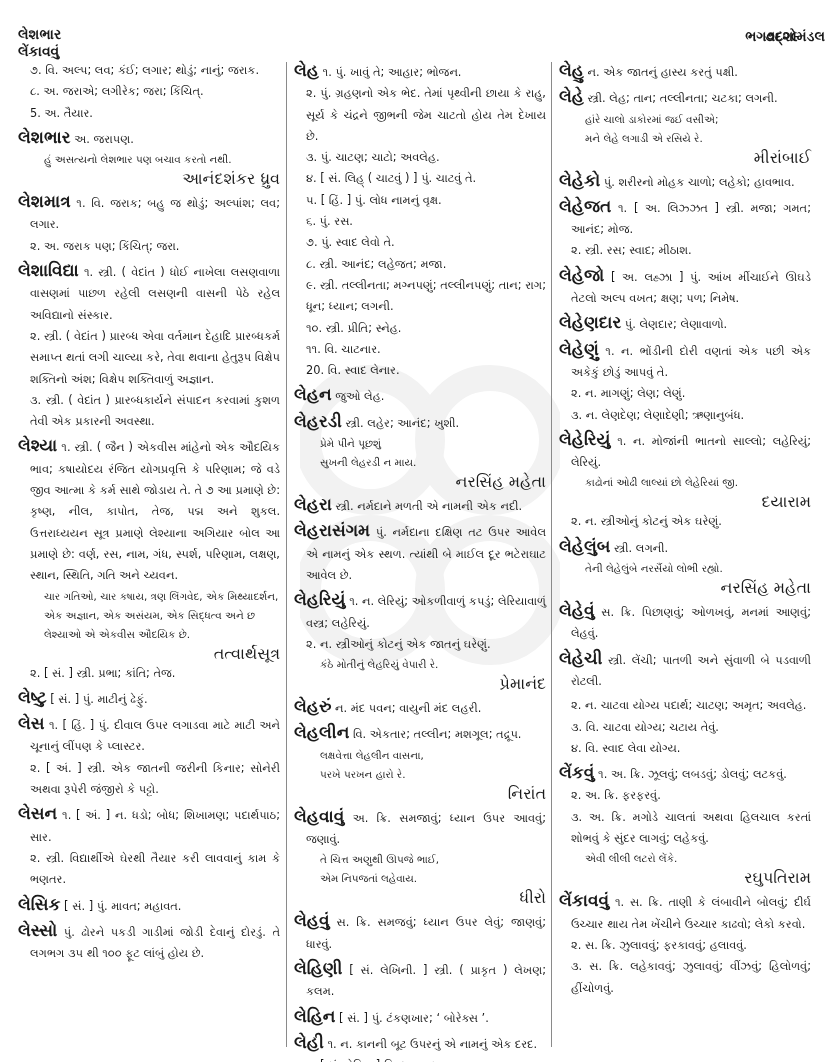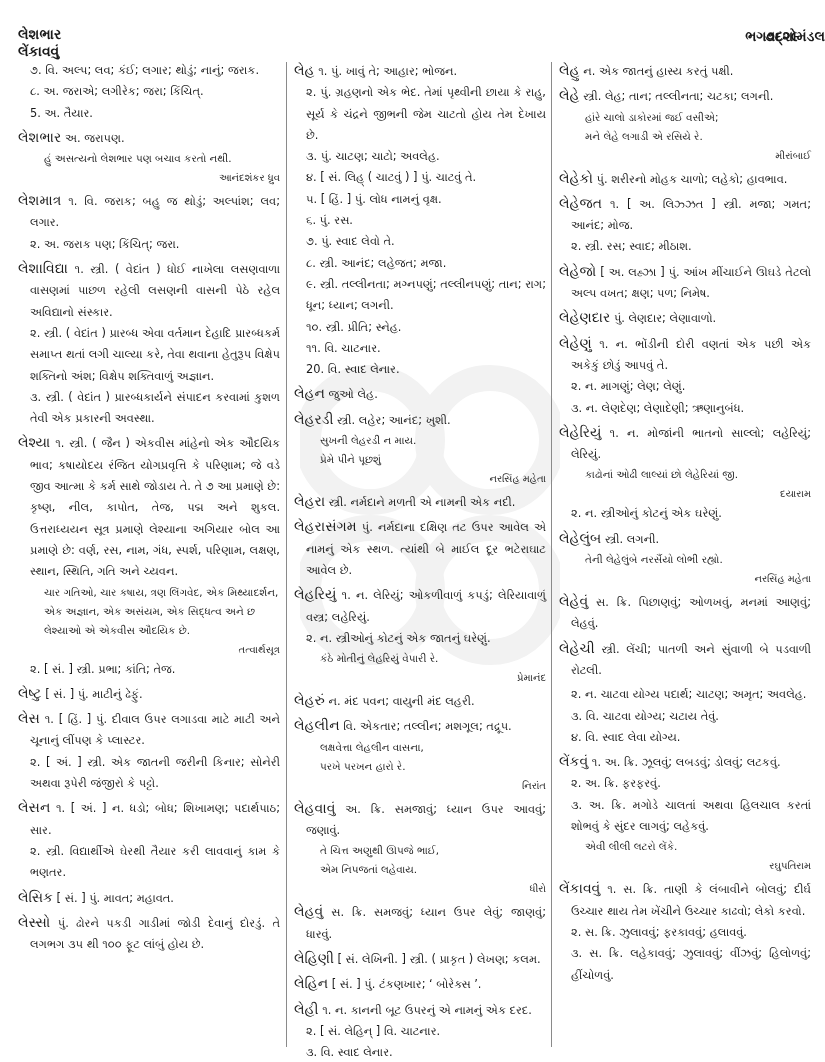--- a/index.html
+++ b/index.html
@@ -21,23 +21,23 @@
   .col1 { left: 18px; width: 262px; }
   .col2 { left: 294px; width: 252px; }
   .col3 { left: 559px; width: 252px; }
   .rule { position: absolute; top: 62px; width: 1px; height: 985px; background: #8a8a8a; }
   .rule1 { left: 286px; }
   .rule2 { left: 551px; }
 
   .entry { margin: 0 0 3px 0; }
   .line { display: block; white-space: normal; text-align: justify; padding-left: 12px; text-indent: -12px; }
   .sub { padding-left: 12px; text-indent: 0; }
-  .hw { font-weight: normal; font-size: 14px; }
+  .hw { font-weight: bold; font-size: 17px; }
   .quote { display: block; font-size: 10.4px; padding-left: 26px; line-height: 19px; }
-  .author { display: block; text-align: right; font-size: 10px; line-height: 19px; }
+  .author { display: block; text-align: right; font-size: 16px; line-height: 19px; }
 </style>
 </head>
 <body>
 
 <svg class="watermark" viewBox="0 0 260 360">
   <circle cx="70" cy="110" r="62" fill="none" stroke="#f2f2f2" stroke-width="26"></circle>
   <circle cx="190" cy="110" r="62" fill="none" stroke="#f2f2f2" stroke-width="26"></circle>
   <circle cx="70" cy="260" r="62" fill="none" stroke="#f2f2f2" stroke-width="26"></circle>
   <circle cx="190" cy="260" r="62" fill="none" stroke="#f2f2f2" stroke-width="26"></circle>
 </svg>
@@ -111,22 +111,22 @@
       <span class="line sub"><span>૯. સ્ત્રી. તલ્લીનતા; મગ્નપણું; તલ્લીનપણું; તાન; રાગ; ધૂન; ધ્યાન; લગની.</span></span>
       <span class="line sub"><span>૧૦. સ્ત્રી. પ્રીતિ; સ્નેહ.</span></span>
       <span class="line sub"><span>૧૧. વિ. ચાટનાર.</span></span>
       <span class="line sub"><span>20. વિ. સ્વાદ લેનાર.</span></span>
     </div>
     <div class="entry">
       <span class="line"><span class="hw">લેહન</span> <span>જુઓ લેહ.</span></span>
     </div>
     <div class="entry">
       <span class="line"><span class="hw">લેહરડી</span> <span>સ્ત્રી. લહેર; આનંદ; ખુશી.</span></span>
+      <span class="quote">પ્રેમે પીને પૂછશું</span>
       <span class="quote">સુખની લેહરડી ન માય.</span>
-      <span class="quote">પ્રેમે પીને પૂછશું</span>
       <span class="author">નરસિંહ મહેતા</span>
     </div>
     <div class="entry">
       <span class="line"><span class="hw">લેહરા</span> <span>સ્ત્રી. નર્મદાને મળતી એ નામની એક નદી.</span></span>
     </div>
     <div class="entry">
       <span class="line"><span class="hw">લેહરાસંગમ</span> <span>પું. નર્મદાના દક્ષિણ તટ ઉપર આવેલ એ નામનું એક સ્થળ. ત્યાંથી બે માઈલ દૂર ભટેરાઘાટ આવેલ છે.</span></span>
     </div>
     <div class="entry">
       <span class="line"><span class="hw">લેહરિયું</span> <span>૧. ન. લેરિયું; ઓકળીવાળું કપડું; લેરિયાવાળું વસ્ત્ર; લહેરિયું.</span></span>

